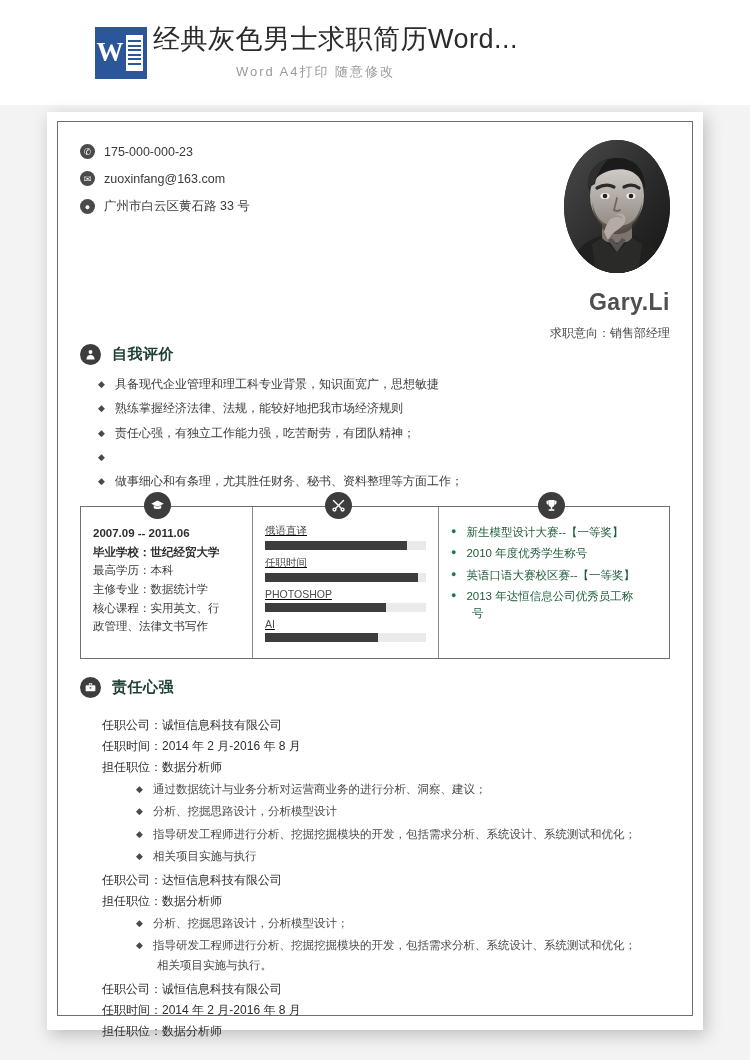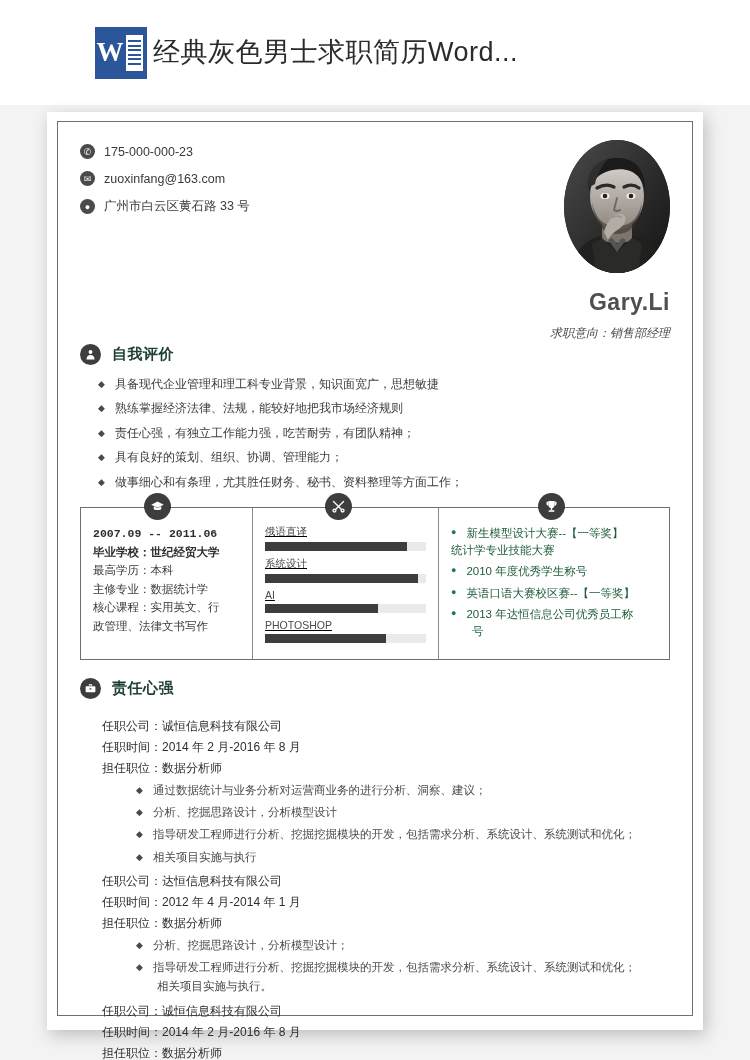--- a/index.html
+++ b/index.html
@@ -110,21 +110,20 @@
     font-size: 23px;
     font-weight: bold;
     color: #4f4f4f;
     margin-top: 16px;
     letter-spacing: 0.5px;
   }
   .pintent {
     font-size: 12px;
     color: #4a4a4a;
     margin-top: 9px;
-    font-style: italic;
   }
 
   
   .sec-head {
     display: flex; align-items: center;
     margin-top: 2px; margin-bottom: 11px;
   }
   .sec-icon {
     width: 21px; height: 21px;
     border-radius: 50%;
@@ -181,21 +180,20 @@
   }
   .tri-icon.i1 { left: 64px; }
   .tri-icon.i2 { left: 245px; }
   .tri-icon.i3 { left: 458px; }
 
   .edu-line {
     font-size: 11.5px;
     color: #3a3a3a;
     line-height: 1.62;
     white-space: nowrap;
-    font-family: Liberation Mono, monospace;
   }
   .edu-line.bold { font-weight: bold; color: #2e2e2e; }
 
   .skill { margin-bottom: 6px; }
   .skill-name {
     font-size: 10.5px;
     color: #4a4a4a;
     margin-bottom: 3px;
   }
   .bar {
@@ -257,20 +255,21 @@
       <i></i>
         <i></i>
         <i></i>
         <i></i>
         <i></i>
         <i></i>
     </span>
   </div>
   <div class="banner-text">
     <div class="banner-title">经典灰色男士求职简历Word...</div>
+    <div class="banner-sub">Word A4打印 随意修改</div>
   </div>
 </div>
 
 <div class="page-wrap">
 <div class="page-inner">
 
   <div class="top-row">
     <div class="contact">
       <div class="contact-line">
         <span class="cicon">✆</span>
@@ -352,21 +351,20 @@
     <li>
           <span class="dia">◆</span>
           <span>熟练掌握经济法律、法规，能较好地把我市场经济规则</span>
         </li>
     <li>
           <span class="dia">◆</span>
           <span>责任心强，有独立工作能力强，吃苦耐劳，有团队精神；</span>
         </li>
     <li>
           <span class="dia">◆</span>
-          <span>具有良好的策划、组织、协调、管理能力；</span>
         </li>
     <li>
           <span class="dia">◆</span>
           <span>做事细心和有条理，尤其胜任财务、秘书、资料整理等方面工作；</span>
         </li>
   </ul>
 
   <div class="tri-wrap">
     <div class="tri-icon i1">
       <svg width="15" height="15" viewBox="0 0 24 24" fill="#ffffff">
@@ -404,46 +402,45 @@
       </div>
 
       <div class="tri-col c2">
         <div class="skill">
           <div class="skill-name">俄语直译</div>
           <div class="bar">
                 <div style="width:88%"></div>
               </div>
         </div>
         <div class="skill">
-          <div class="skill-name">系统设计</div>
+          <div class="skill-name">任职时间</div>
           <div class="bar">
                 <div style="width:95%"></div>
+              </div>
+        </div>
+        <div class="skill">
+          <div class="skill-name">PHOTOSHOP</div>
+          <div class="bar">
+                <div style="width:75%"></div>
               </div>
         </div>
         <div class="skill">
           <div class="skill-name">AI</div>
           <div class="bar">
                 <div style="width:70%"></div>
               </div>
         </div>
-        <div class="skill">
-          <div class="skill-name">PHOTOSHOP</div>
-          <div class="bar">
-                <div style="width:75%"></div>
-              </div>
-        </div>
       </div>
 
       <div class="tri-col c3">
         <ul class="awards">
           <li>
                 <span class="dot">●</span>
                 <span>新生模型设计大赛--【一等奖】</span>
               </li>
-          <div class="cont">统计学专业技能大赛</div>
           <li>
                 <span class="dot">●</span>
                 <span>2010 年度优秀学生称号</span>
               </li>
           <li>
                 <span class="dot">●</span>
                 <span>英语口语大赛校区赛--【一等奖】</span>
               </li>
           <li>
                 <span class="dot">●</span>
@@ -487,21 +484,20 @@
             </li>
         <li>
               <span class="dia">◆</span>
               <span>相关项目实施与执行</span>
             </li>
       </ul>
     </div>
 
     <div class="job">
       <div class="job-line">任职公司：达恒信息科技有限公司</div>
-      <div class="job-line">任职时间：2012 年 4 月-2014 年 1 月</div>
       <div class="job-line">担任职位：数据分析师</div>
       <ul class="job-bullets">
         <li>
               <span class="dia">◆</span>
               <span>分析、挖掘思路设计，分析模型设计；</span>
             </li>
         <li>
               <span class="dia">◆</span>
               <span>指导研发工程师进行分析、挖掘挖掘模块的开发，包括需求分析、系统设计、系统测试和优化；</span>
             </li>

